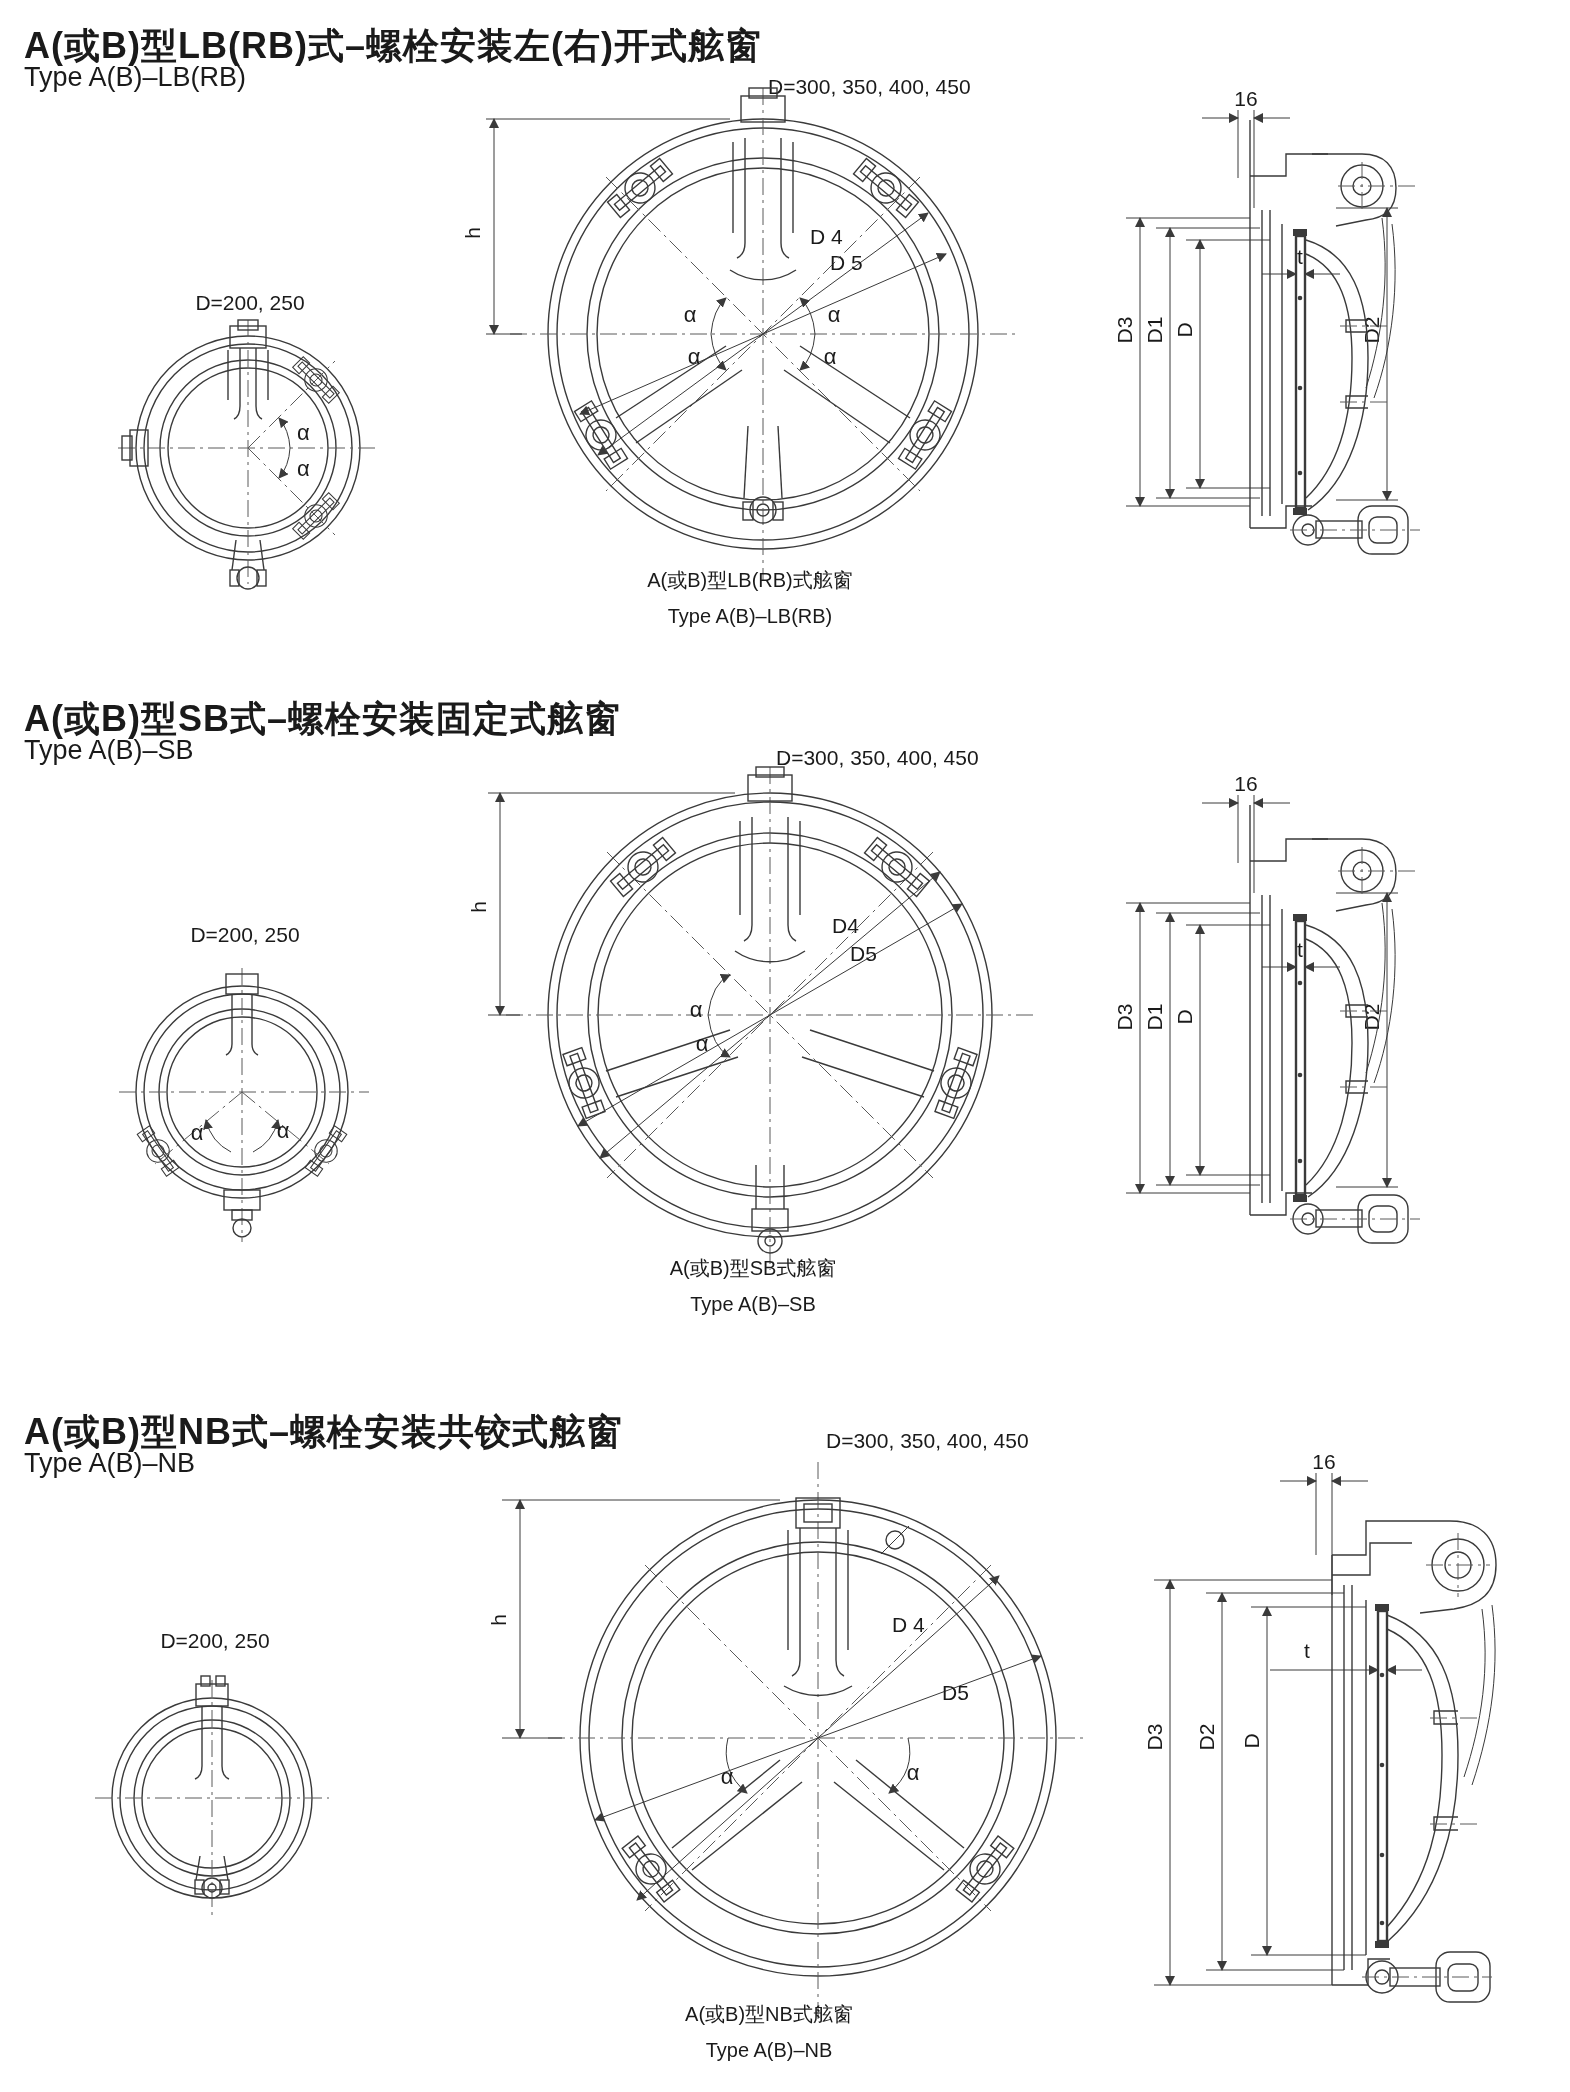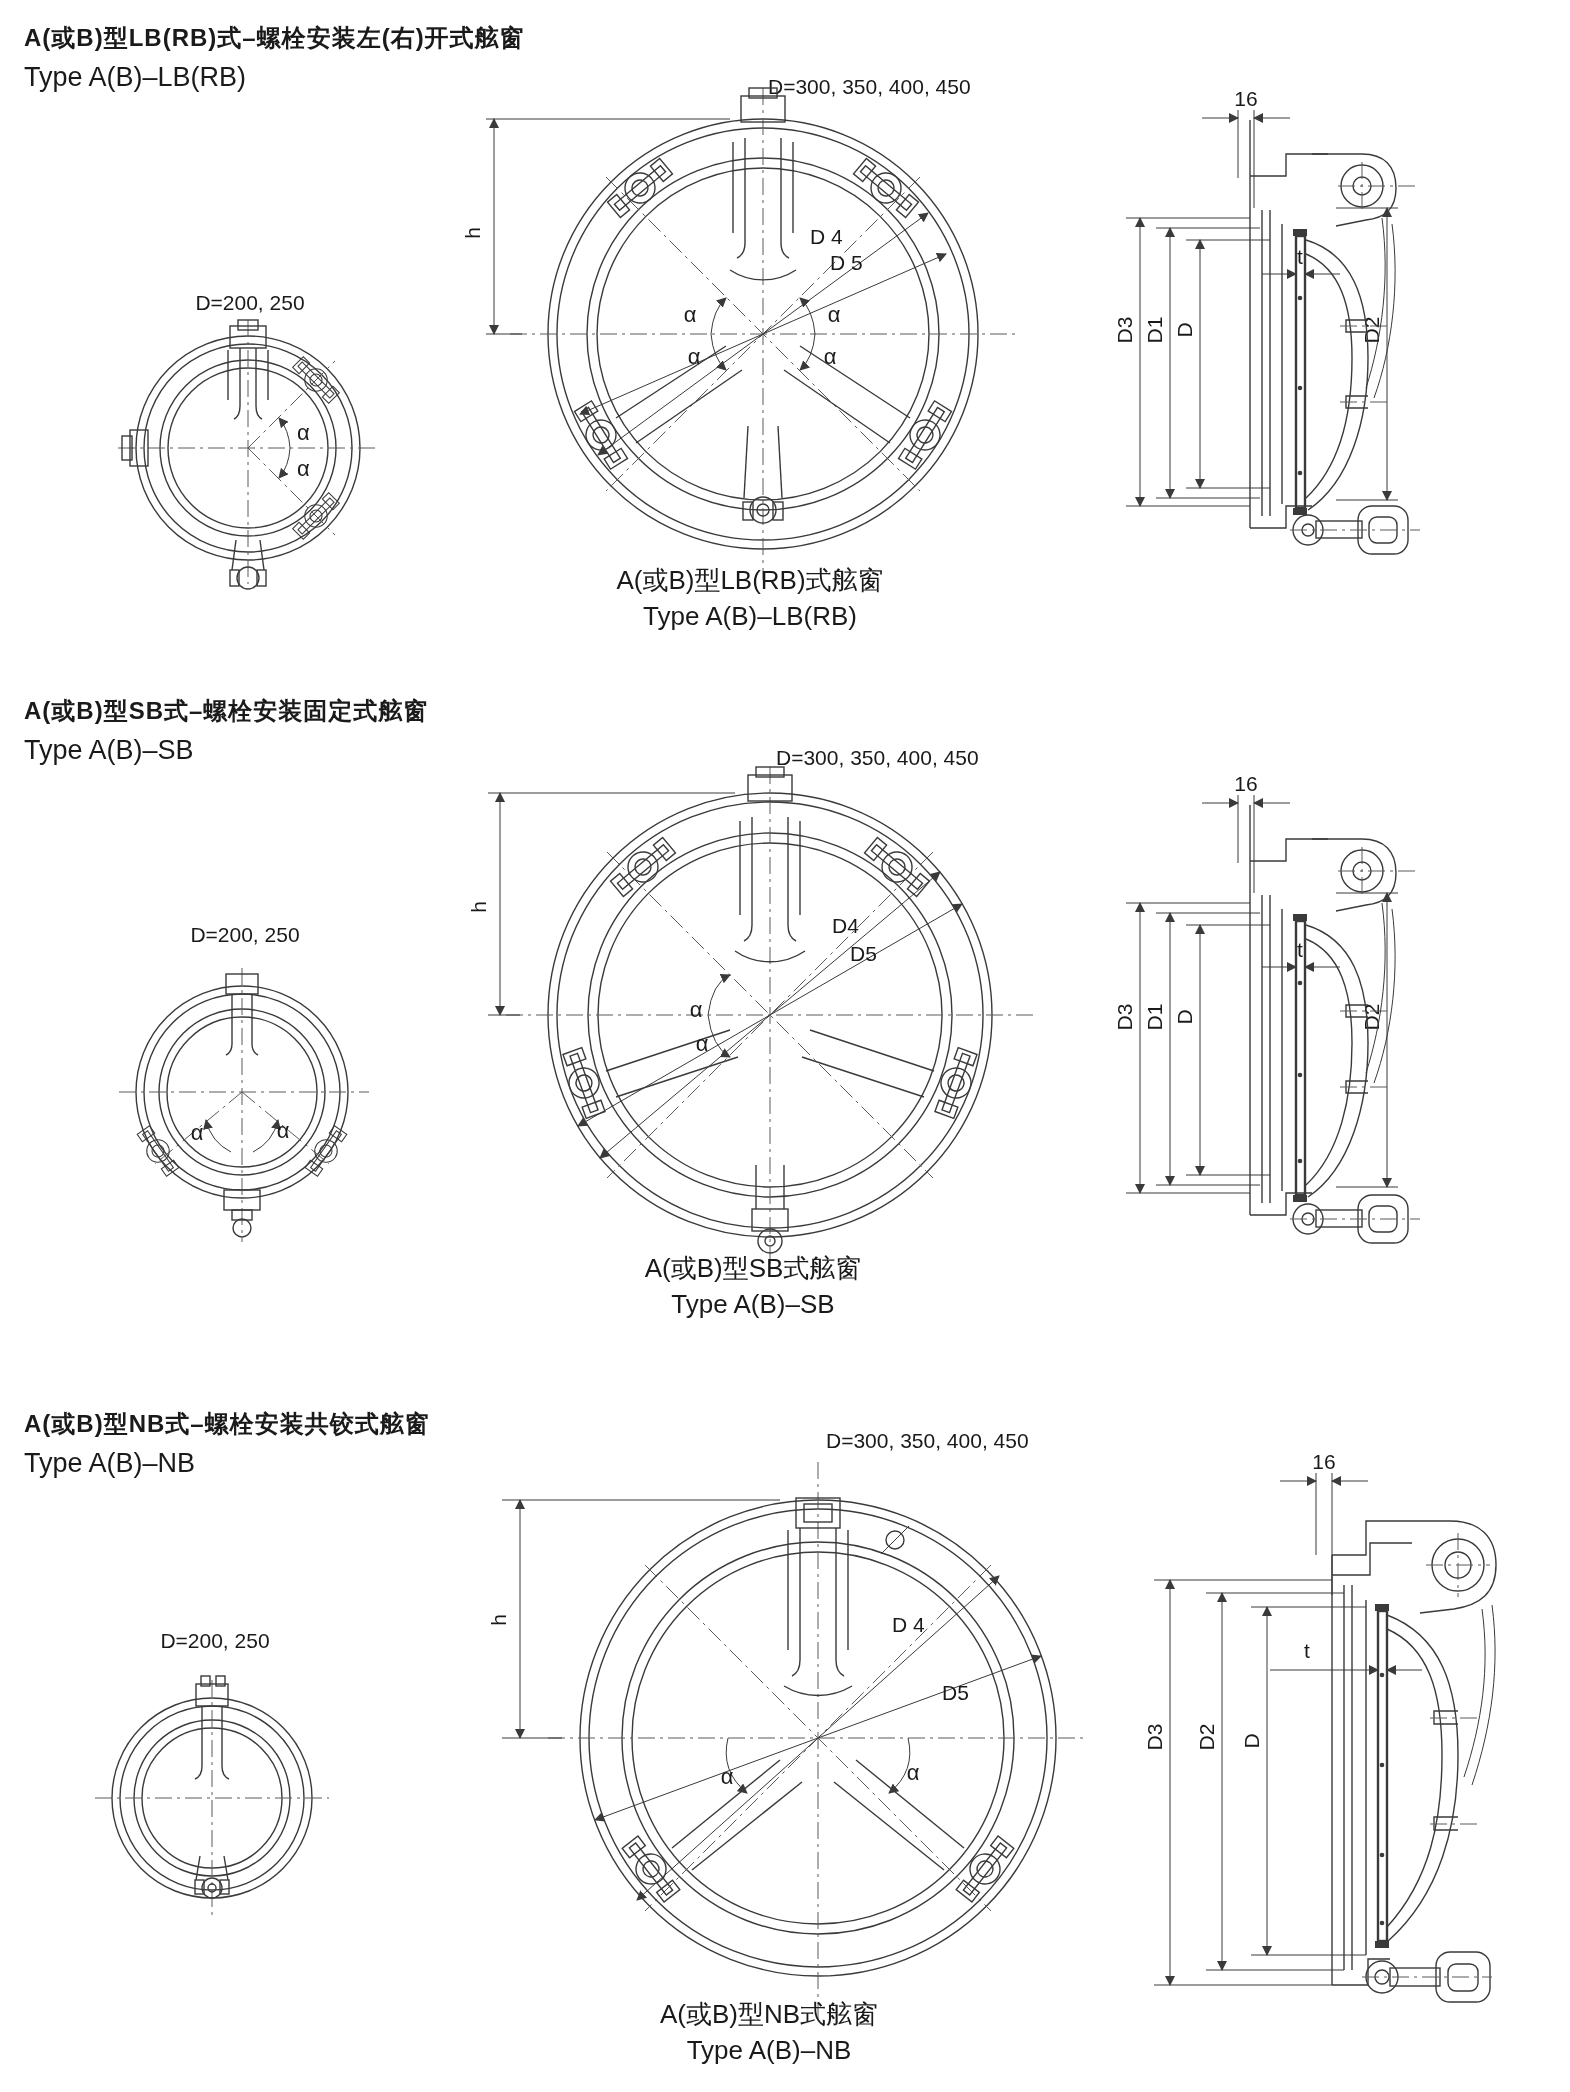--- a/index.html
+++ b/index.html
@@ -1,20 +1,20 @@
 <!DOCTYPE html>
 <html><head>
 <meta charset="utf-8">
 <style>
   html,body{margin:0;padding:0;background:#fff;}
   #page{position:relative;width:1570px;height:2092px;background:#fff;
         font-family:"Liberation Sans", sans-serif;color:#1a1a1a;overflow:hidden;}
-  .title-zh{position:absolute;font-size:24px;font-weight:bold;letter-spacing:1px;white-space:nowrap;}
+  .title-zh{position:absolute;font-size:36px;font-weight:bold;letter-spacing:1px;white-space:nowrap;}
   .title-en{position:absolute;font-size:27px;white-space:nowrap;}
-  .caption{position:absolute;text-align:center;line-height:36px;font-size:26px;}
+  .caption{position:absolute;text-align:center;line-height:36px;font-size:20px;}
   .fig{position:absolute;}
   svg{overflow:visible;}
   .ln{fill:none;stroke:#3a3a3a;stroke-width:1.4;}
   .thk{fill:none;stroke:#3a3a3a;stroke-width:2.4;}
   .thin{fill:none;stroke:#3a3a3a;stroke-width:1;}
   .cl{fill:none;stroke:#5a5a5a;stroke-width:1;stroke-dasharray:17 5 3 5;}
   .dim{fill:none;stroke:#3a3a3a;stroke-width:1;}
   .fillink{fill:#3a3a3a;stroke:none;}
   text.lbl{font-family:"Liberation Sans",sans-serif;font-size:21px;fill:#1a1a1a;}
   text.big{font-size:22px;}

